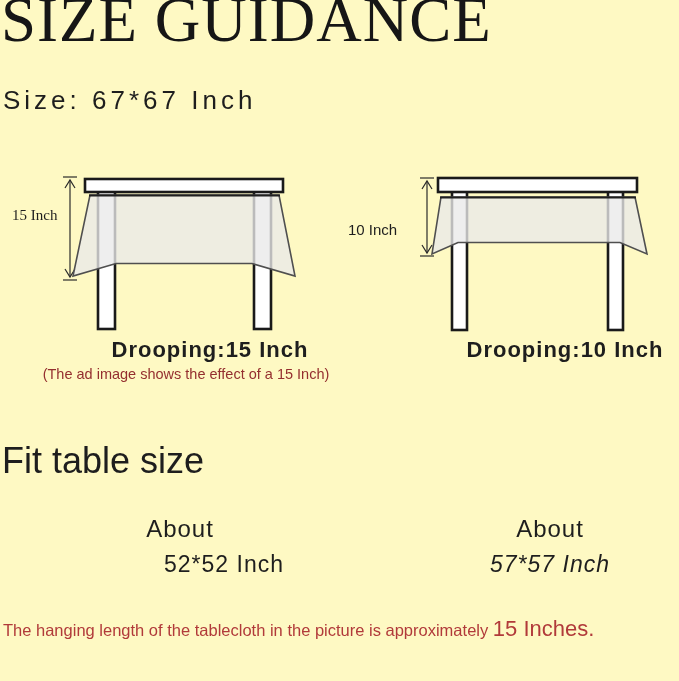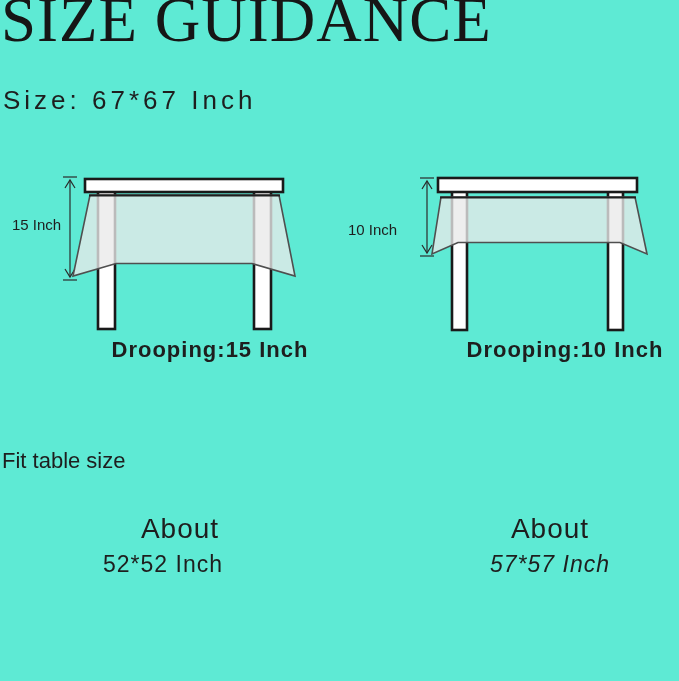--- a/index.html
+++ b/index.html
@@ -1,32 +1,32 @@
 <!DOCTYPE html>
 <html style="--heading-text: #161616; --body-text: #1e1e1e; --footer-red: #b13a3a; --note-red: #942f2f; --diagram-line: #1a1a1a; --cloth-fill: #ececec;"><head>
 <meta charset="utf-8">
 <style>
   html,body{margin:0;padding:0;background:#fff;}
   .canvas{
-    position:relative;width:679px;height:681px;background:#5eead4;overflow:hidden;
+    position:relative;width:679px;height:681px;background:#fef9c3;overflow:hidden;
     font-family:"Liberation Sans","DejaVu Sans",sans-serif;color:var(--body-text,#1e1e1e);
   }
   .abs{position:absolute;}
   .page-title{
     left:1px;top:-16px;font-family:"Liberation Serif","DejaVu Serif",serif;
     font-size:63px;line-height:72px;letter-spacing:1px;color:var(--heading-text,#161616);
     white-space:nowrap;
   }
   .size-line{left:3px;top:82px;font-size:26px;line-height:36px;letter-spacing:4px;white-space:nowrap;}
   .diagram-svg{display:block;}
   .dim-label{font-size:15px;line-height:20px;white-space:nowrap;}
   .caption{font-size:22px;line-height:28px;letter-spacing:1px;text-align:center;white-space:nowrap;font-weight:bold;}
   .note{font-size:14.5px;line-height:22px;text-align:center;color:var(--note-red,#942f2f);white-space:nowrap;}
-  .fit-heading{left:2px;top:442px;font-size:22px;line-height:38px;white-space:nowrap;}
-  .qualifier{font-size:28px;line-height:28px;letter-spacing:1px;text-align:center;}
+  .fit-heading{left:2px;top:442px;font-size:36px;line-height:38px;white-space:nowrap;}
+  .qualifier{font-size:24px;line-height:28px;letter-spacing:1px;text-align:center;}
   .fit-size{font-size:23px;line-height:30px;letter-spacing:1px;text-align:center;white-space:nowrap;}
   .footer-line{color:var(--footer-red,#b13a3a);font-size:16.5px;line-height:26px;white-space:nowrap;}
   .footer-em{font-size:22px;}
   
   .leg{fill:#fff;stroke:var(--diagram-line,#1a1a1a);stroke-width:2.6;}
   .tabletop{fill:#fff;stroke:var(--diagram-line,#1a1a1a);stroke-width:2.6;}
   .cloth{fill:rgba(233,233,233,0.78);stroke:#4f4f4f;stroke-width:1.6;stroke-linejoin:miter;}
   .cloth-top{stroke:#1f1f1f;stroke-width:2.2;}
   .dim{stroke:#2b2b2b;stroke-width:1.2;fill:none;}
 </style>
@@ -46,22 +46,23 @@
       <line class="dim" x1="70" y1="15" x2="70" y2="112"></line>
       <polyline class="dim" points="65,23 70,15 75,23"></polyline>
       <polyline class="dim" points="65,104 70,112 75,104"></polyline>
       <rect class="leg" x="98" y="25" width="17" height="139"></rect>
       <rect class="leg" x="254" y="25" width="17" height="139"></rect>
       <polygon class="cloth" points="90,30 279,30 295,111 252,98.5 116,98.5 73,111"></polygon>
       <line class="cloth-top" x1="89" y1="30.5" x2="280" y2="30.5"></line>
       <rect class="tabletop" x="85" y="14" width="198" height="13"></rect>
     </svg>
   </div>
-  <div class="abs dim-label" style="left:12px;top:215px;">15 Inch</div>
+  <div class="abs dim-label" style="left:12px;top:205px;font-family:Liberation Serif, serif;">15 Inch</div>
   <div class="abs caption" style="left:60px;top:336px;width:300px;">Drooping:15 Inch</div>
+  <div class="abs note" style="left:21px;top:363px;width:330px;">(The ad image shows the effect of a 15 Inch)</div>
 
   <div class="abs" style="left:350px;top:165px;width:329px;height:175px;">
     <svg class="diagram-svg" width="329" height="175" viewBox="0 0 329 175">
       <line class="dim" x1="70" y1="13" x2="84" y2="13"></line>
       <line class="dim" x1="70" y1="91" x2="84" y2="91"></line>
       <line class="dim" x1="77" y1="16" x2="77" y2="88"></line>
       <polyline class="dim" points="72,24 77,16 82,24"></polyline>
       <polyline class="dim" points="72,80 77,88 82,80"></polyline>
       <rect class="leg" x="102" y="25" width="15" height="140"></rect>
       <rect class="leg" x="258" y="25" width="15" height="140"></rect>
@@ -69,19 +70,20 @@
       <line class="cloth-top" x1="90" y1="32.5" x2="286" y2="32.5"></line>
       <rect class="tabletop" x="88" y="13" width="199" height="14"></rect>
     </svg>
   </div>
   <div class="abs dim-label" style="left:348px;top:220px;">10 Inch</div>
   <div class="abs caption" style="left:415px;top:336px;width:300px;">Drooping:10 Inch</div>
 
   <div class="abs fit-heading">Fit table size</div>
 
   <div class="abs qualifier" style="left:105px;top:515px;width:150px;">About</div>
-  <div class="abs fit-size" style="left:63px;top:549px;width:200px;">52*52 Inch</div>
+  <div class="abs fit-size" style="left:84px;top:549px;width:200px;text-align:right;">52*52 Inch</div>
 
   <div class="abs qualifier" style="left:475px;top:515px;width:150px;">About</div>
   <div class="abs fit-size" style="left:450px;top:549px;width:200px;font-style:italic;">57*57 Inch</div>
 
+  <div class="abs footer-line" style="left:3px;top:616px;"><span>The hanging length of the tablecloth in the picture is approximately </span><span class="footer-em">15 Inches.</span></div>
 
 </div>
 
 </body></html>

